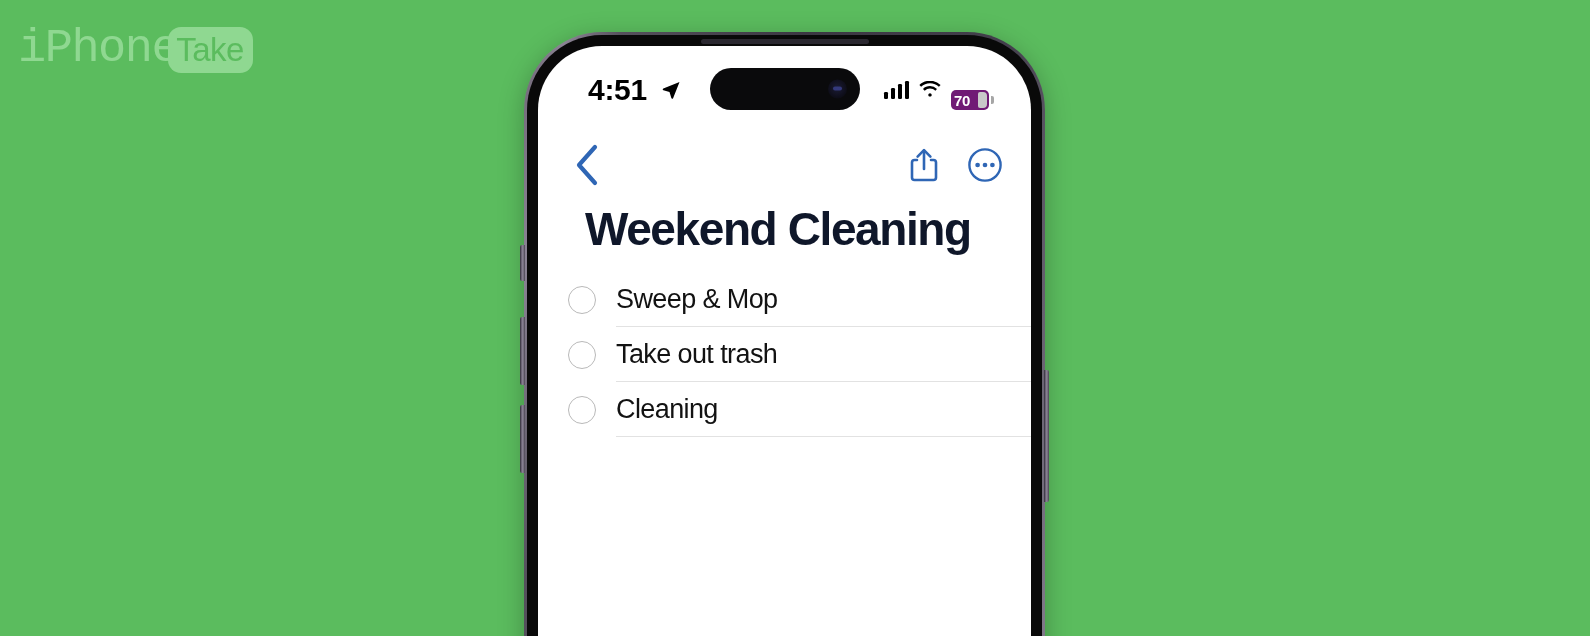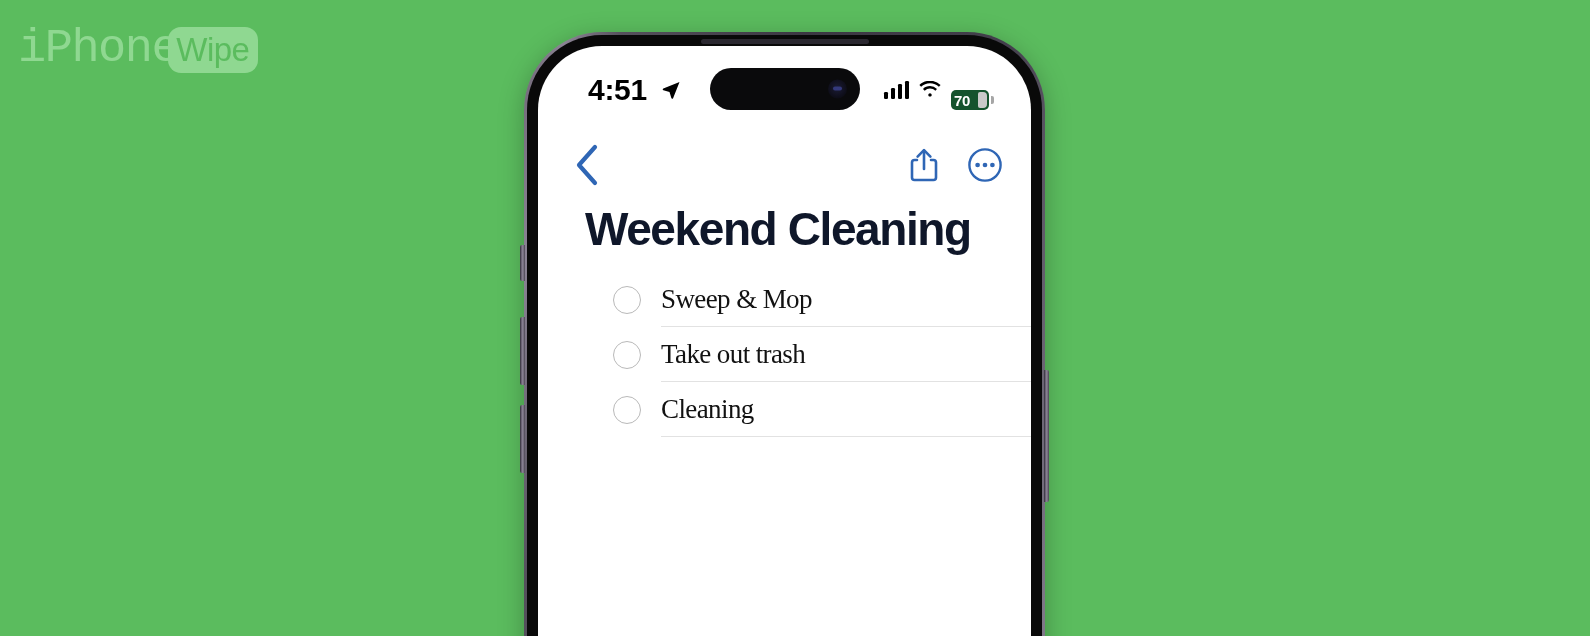--- a/index.html
+++ b/index.html
@@ -138,21 +138,21 @@
   .bars i { display: block; width: 4.5px; background: #000; border-radius: 1.2px; }
   .bars i:nth-child(1) { height: 7px; }
   .bars i:nth-child(2) { height: 11px; }
   .bars i:nth-child(3) { height: 15px; }
   .bars i:nth-child(4) { height: 18px; }
   #battery {
     position: relative;
     width: 38px;
     height: 20px;
     border-radius: 5px;
-    background: #14532d;
+    background: #701a75;
     display: flex;
     align-items: center;
     justify-content: flex-start;
     padding-left: 3px;
     box-sizing: border-box;
     margin-top: 20px;
   }
   #battery::after {
     content: "";
     position: absolute;
@@ -249,24 +249,23 @@
     line-height: 1.18;
     z-index: 2;
   }
 
   
   #reminders {
     position: absolute;
     left: 0;
     top: 226px;
     width: 100%;
-    padding-left: 75px;
+    padding-left: 30px;
     box-sizing: border-box;
     z-index: 2;
-    font-family: Liberation Serif, serif;
   }
   .reminder-row {
     display: flex;
     align-items: center;
     height: 55px;
     position: relative;
   }
   .reminder-circle {
     width: 28px;
     height: 28px;
@@ -292,21 +291,21 @@
     height: 1px;
     background: #e2e2e2;
   }
 </style>
 </head>
 <body>
 
 <div id="watermark">
   <span class="wm-iphone">iPhone</span>
   <span class="wm-life-box">
-    <span class="wm-life">Wipe</span>
+    <span class="wm-life">Take</span>
   </span>
 </div>
 
 <div id="phone">
 
   <div class="side-btn left" id="btn-silent"></div>
   <div class="side-btn left" id="btn-volup"></div>
   <div class="side-btn left" id="btn-voldown"></div>
   <div class="side-btn right" id="btn-power"></div>
 

